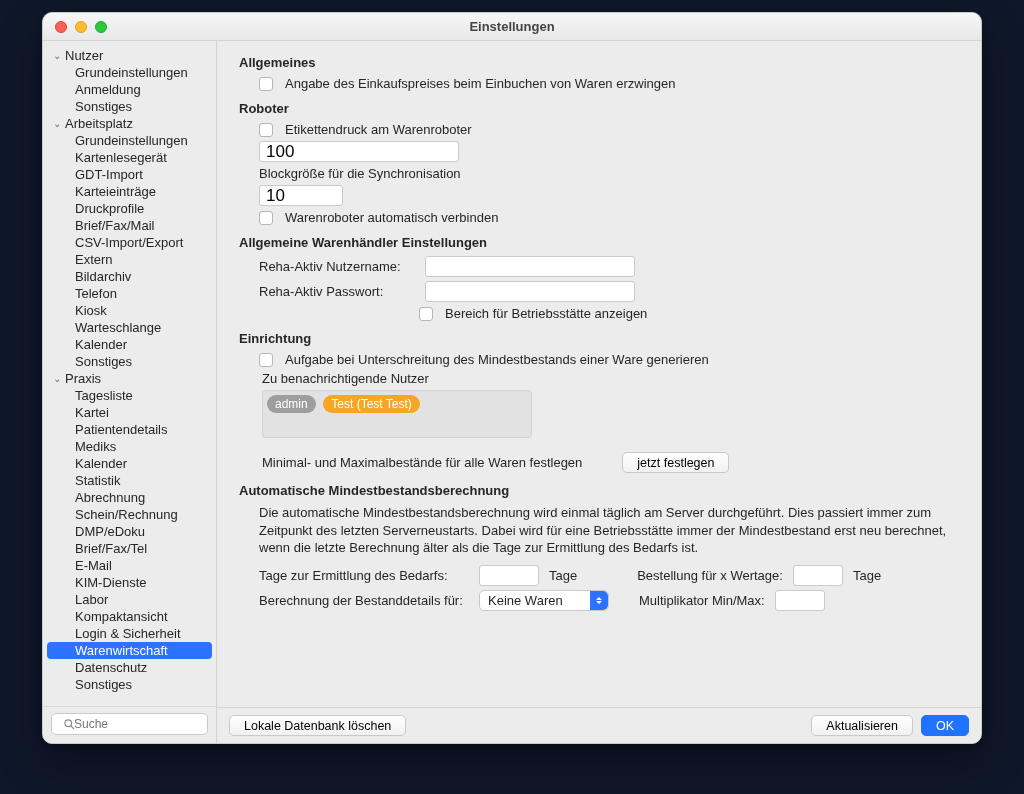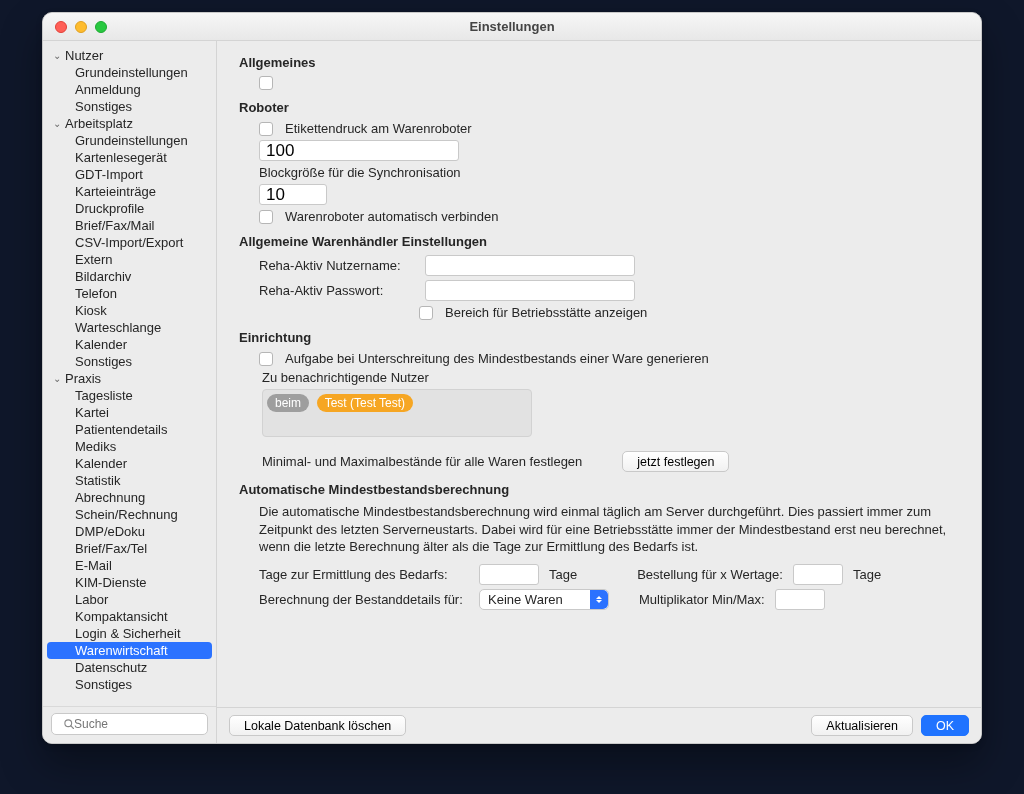--- a/index.html
+++ b/index.html
@@ -134,21 +134,21 @@
     text-align:left;
   }
   .input {
     height:21px;
     border:1px solid #c9c9c9;
     border-radius:3px;
     background:#fff;
     padding:0 6px;
     font-size:17px;
   }
-  .input.sm { width:68px; }
+  .input.sm { width:84px; }
   .input.md { width:200px; }
   .input.lg { width:210px; }
 
   .pill {
     display:inline-flex; align-items:center;
     height:18px; padding:0 8px;
     border-radius:9px;
     color:#fff; font-size:12px;
     margin-right:4px;
   }
@@ -299,20 +299,21 @@
         </div>
       </div>
 
       <div class="content">
         <div class="scroll">
 
           <div class="section-title">Allgemeines</div>
           <div class="block">
             <div class="row">
               <input type="checkbox" class="chk" style="">
+              <span>Angabe des Einkaufspreises beim Einbuchen von Waren erzwingen</span>
             </div>
           </div>
 
           <div class="section-title">Roboter</div>
           <div class="block">
             <div class="row">
               <input type="checkbox" class="chk" style="">
               <span>Etikettendruck am Warenroboter</span>
             </div>
             <div class="row">
@@ -350,21 +351,21 @@
           <div class="block">
             <div class="row">
               <input type="checkbox" class="chk" style="">
               <span>Aufgabe bei Unterschreitung des Mindestbestands einer Ware generieren</span>
             </div>
             <div style="margin-left:3px;">
               <div class="row">
                   <span>Zu benachrichtigende Nutzer</span>
                 </div>
               <div class="token-box">
-                <span class="pill gray">beim</span>
+                <span class="pill gray">admin</span>
                 <span class="pill orange">Test (Test Test)</span>
               </div>
               <div class="row" style="margin-top:14px; gap:40px;">
                 <span>Minimal- und Maximalbestände für alle Waren festlegen</span>
                 <button class="mac-btn">jetzt festlegen</button>
               </div>
             </div>
           </div>
 
           <div class="section-title">Automatische Mindestbestandsberechnung</div>

